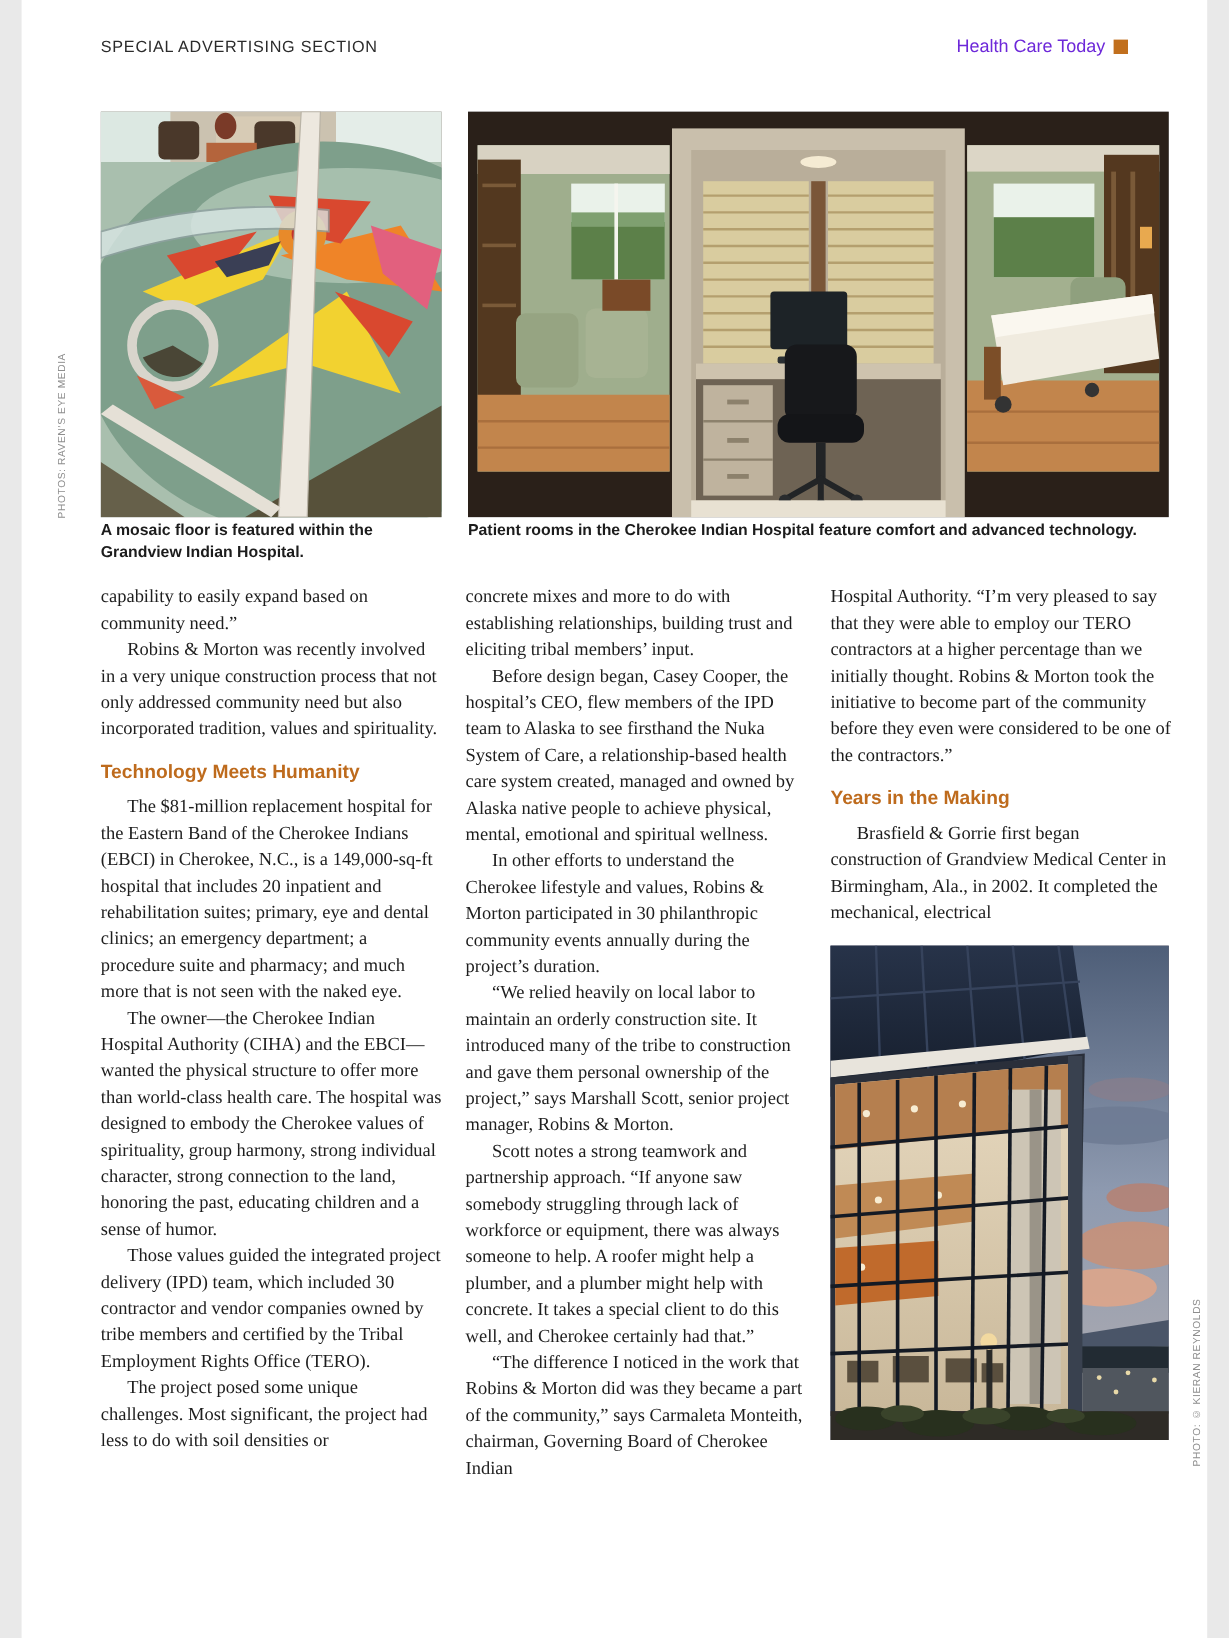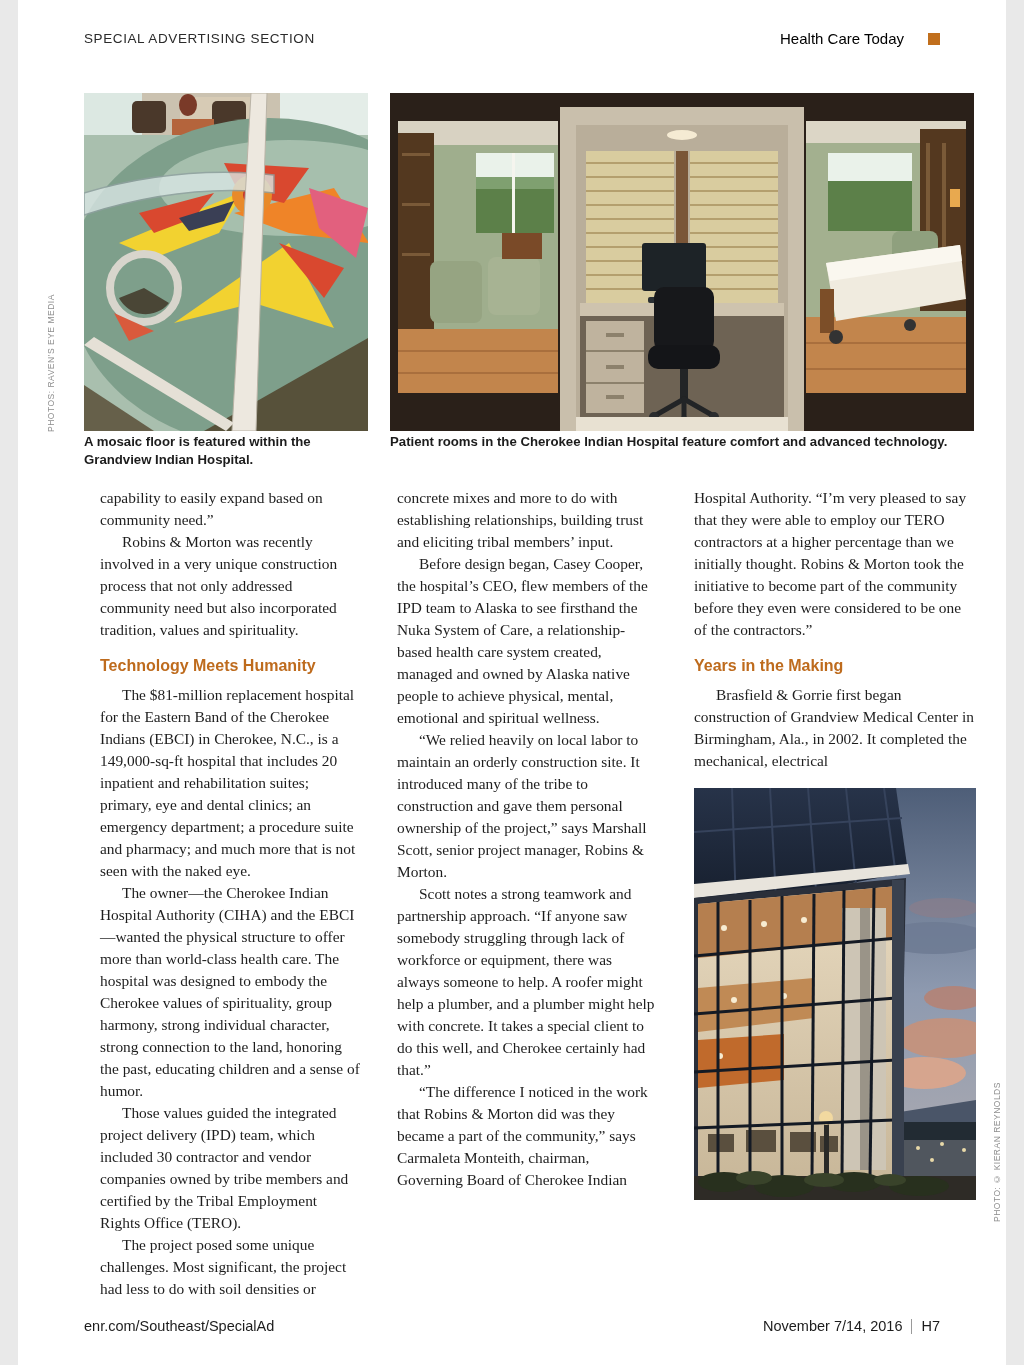--- a/index.html
+++ b/index.html
@@ -6,41 +6,41 @@
   html,body { background:#e9e9e9; }
   .page {
     position:relative; width:988px; height:1365px; margin:0 auto;
     background:#ffffff; overflow:hidden;
     font-family:"Liberation Sans", sans-serif; color:#1e1e1e;
   }
   
   .hdr { position:absolute; left:66px; right:66px; top:30px;
          display:flex; justify-content:space-between; align-items:center; }
   .hdr-left { font-size:13.5px; letter-spacing:.6px; color:#2b2b2b; font-weight:500; }
-  .hdr-right { display:flex; align-items:center; gap:24px; font-size:15px; color:#000000; }
+  .hdr-right { display:flex; align-items:center; gap:7px; font-size:15px; color:#6d28d9; }
   .brand-sq { width:12px; height:12px; background:#c16f1d; display:inline-block; }
   
   .photo { position:absolute; top:93px; background:#888; }
   .photo svg { display:block; }
   .photo-1 { left:66px; width:284px; height:338px; }
   .photo-2 { left:372px; width:584px; height:338px; }
   .caption { position:absolute; top:433px; font-weight:bold; font-size:13.2px;
              line-height:17.5px; color:#1c1c1c; }
   .cap-1 { left:66px; width:290px; }
   .cap-2 { left:372px; width:584px; }
   
   .vcredit { position:absolute; font-size:8.5px; letter-spacing:.5px; color:#8e8e8e;
              writing-mode:vertical-rl; transform:rotate(180deg); white-space:nowrap; }
   .vcredit-left  { left:28px; top:292px; height:140px; }
   .vcredit-right { left:974px; top:1076px; height:146px; }
   
   .columns { position:absolute; left:66px; top:487px; width:892px;
              display:flex; gap:20px; }
   .col { width:284px; font-family:"Liberation Serif", serif; font-size:15.4px;
-         line-height:22px; color:#1d1d1d;margin-left:16px; }
+         line-height:22px; color:#1d1d1d; }
   .col p { text-indent:22px; }
   .col p.cont { text-indent:0; }
   .col h2 { font-family:"Liberation Sans", sans-serif; font-size:16px; font-weight:bold;
             color:#be6b1d; margin:13px 0 7px 0; line-height:23px; }
   .col .inline-photo { margin-top:16px; width:282px; height:412px; background:#445; }
   .col .inline-photo svg { display:block; }
   .col .photo-caption { font-family:"Liberation Sans", sans-serif; font-weight:bold;
             font-size:13.2px; line-height:17.5px; color:#1c1c1c; margin-top:9px; text-indent:0; }
   
   .ftr { position:absolute; left:66px; right:66px; top:1318px;
@@ -211,20 +211,21 @@
       <h2>Technology Meets Humanity</h2>
       <p>The $81-million replacement hospital for the Eastern Band of the Cherokee Indians (EBCI) in Cherokee, N.C., is a 149,000-sq-ft hospital that includes 20 inpatient and rehabilitation suites; primary, eye and dental clinics; an emergency department; a procedure suite and pharmacy; and much more that is not seen with the naked eye.</p>
       <p>The owner—the Cherokee Indian Hospital Authority (CIHA) and the EBCI—wanted the physical structure to offer more than world-class health care. The hospital was designed to embody the Cherokee values of spirituality, group harmony, strong individual character, strong connection to the land, honoring the past, educating children and a sense of humor.</p>
       <p>Those values guided the integrated project delivery (IPD) team, which included 30 contractor and vendor companies owned by tribe members and certified by the Tribal Employment Rights Office (TERO).</p>
       <p>The project posed some unique challenges. Most significant, the project had less to do with soil densities or</p>
     </div>
 
     <div class="col">
       <p class="cont">concrete mixes and more to do with establishing relationships, building trust and eliciting tribal members’ input.</p>
       <p>Before design began, Casey Cooper, the hospital’s CEO, flew members of the IPD team to Alaska to see firsthand the Nuka System of Care, a relationship-based health care system created, managed and owned by Alaska native people to achieve physical, mental, emotional and spiritual wellness.</p>
+      <p>In other efforts to understand the Cherokee lifestyle and values, Robins &amp; Morton participated in 30 philanthropic community events annually during the project’s duration.</p>
       <p>“We relied heavily on local labor to maintain an orderly construction site. It introduced many of the tribe to construction and gave them personal ownership of the project,” says Marshall Scott, senior project manager, Robins &amp; Morton.</p>
       <p>Scott notes a strong teamwork and partnership approach. “If anyone saw somebody struggling through lack of workforce or equipment, there was always someone to help. A roofer might help a plumber, and a plumber might help with concrete. It takes a special client to do this well, and Cherokee certainly had that.”</p>
       <p>“The difference I noticed in the work that Robins &amp; Morton did was they became a part of the community,” says Carmaleta Monteith, chairman, Governing Board of Cherokee Indian</p>
     </div>
 
     <div class="col">
       <p class="cont">Hospital Authority. “I’m very pleased to say that they were able to employ our TERO contractors at a higher percentage than we initially thought. Robins &amp; Morton took the initiative to become part of the community before they even were considered to be one of the contractors.”</p>
       <h2>Years in the Making</h2>
       <p>Brasfield &amp; Gorrie first began construction of Grandview Medical Center in Birmingham, Ala., in 2002. It completed the mechanical, electrical</p>
 
@@ -328,22 +329,14 @@
             <ellipse cx="196" cy="392" rx="16" ry="6"></ellipse>
           </g>
         </svg>
       </div>
 
     </div>
   </div>
 
   <div class="vcredit vcredit-right">PHOTO: © KIERAN REYNOLDS</div>
 
-  <div class="ftr">
-    <span>enr.com/Southeast/SpecialAd</span>
-    <span class="ftr-right">
-      <span>November 7/14, 2016</span>
-      <span class="ftr-divider"></span>
-      <span>H7</span>
-    </span>
-  </div>
 
 </div>
 
 </body></html>

